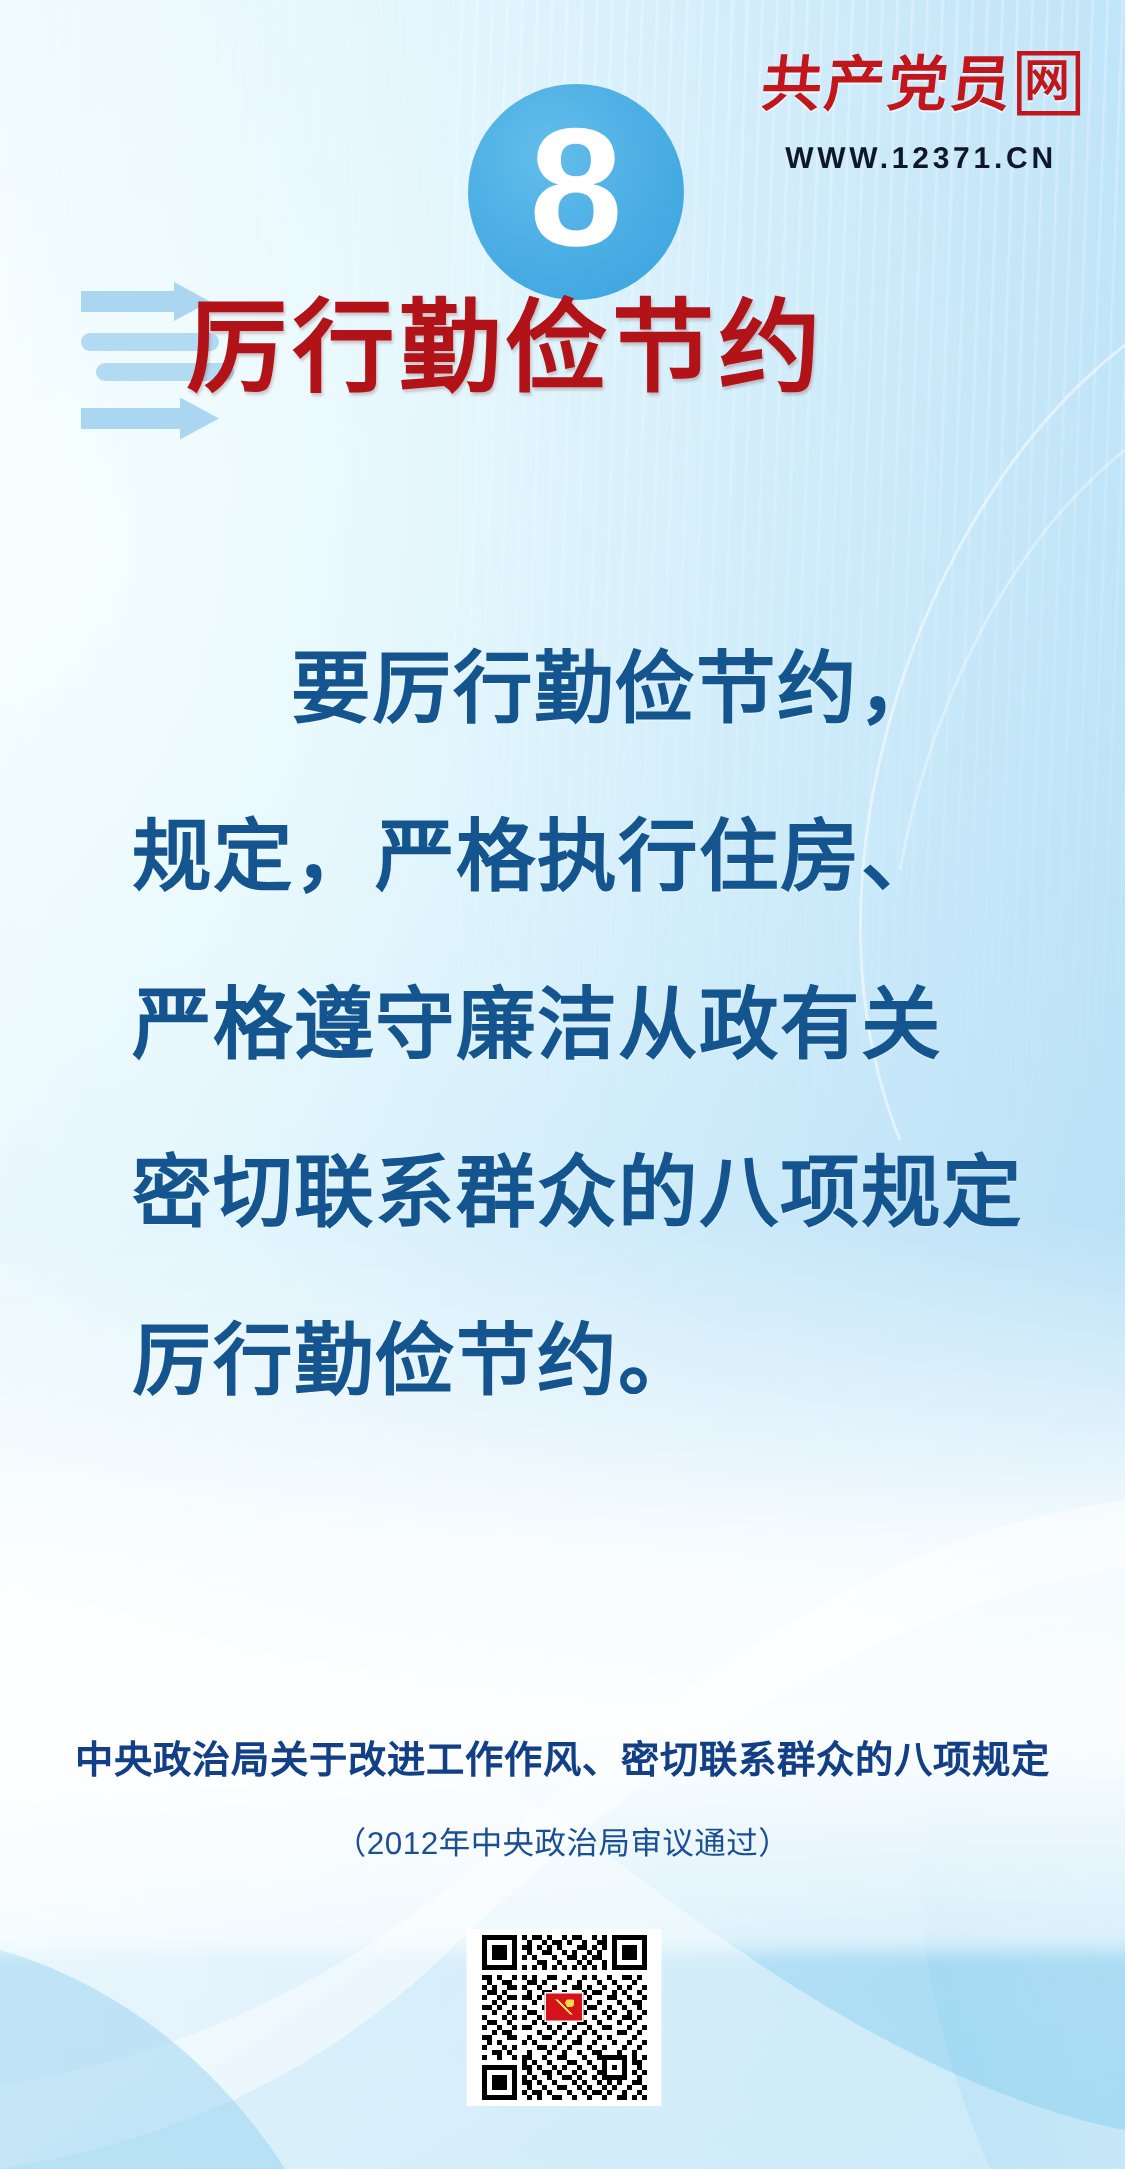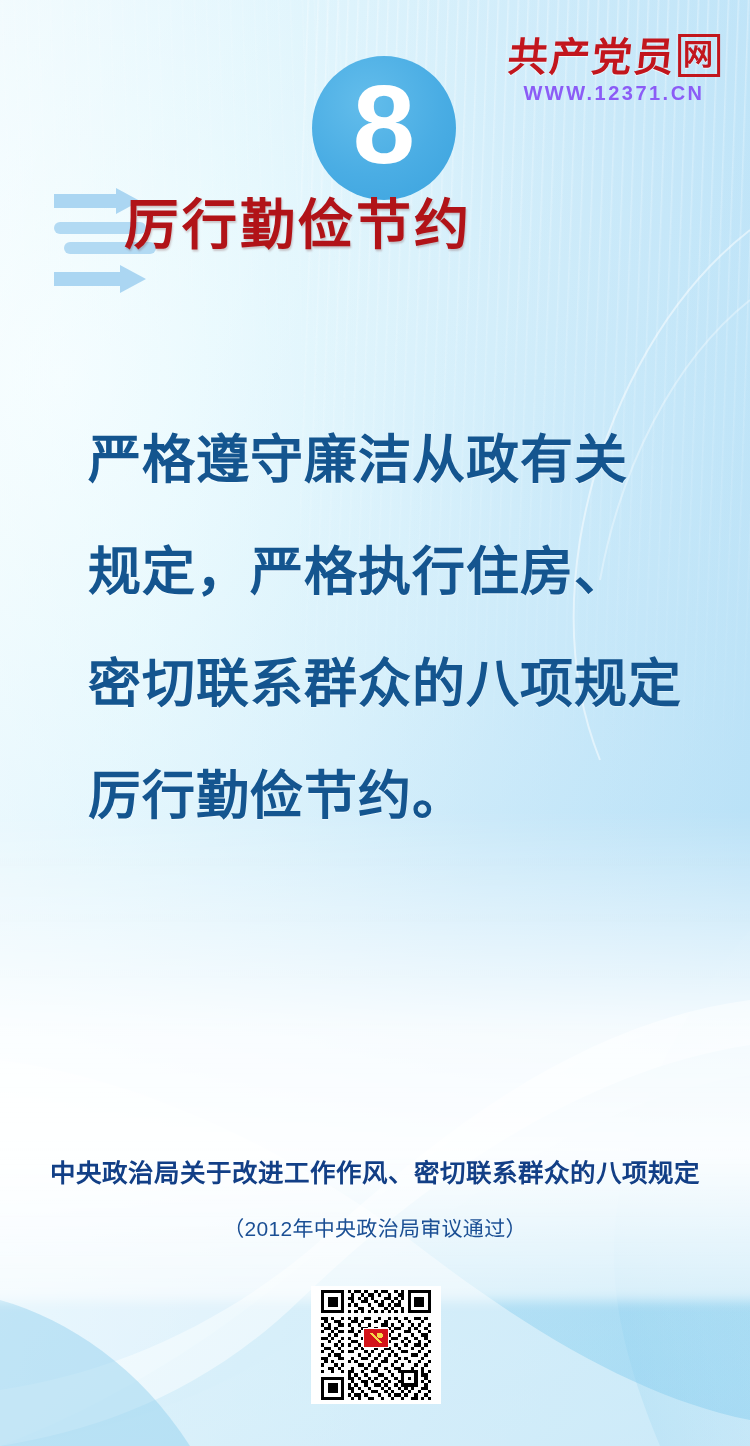--- a/index.html
+++ b/index.html
@@ -109,25 +109,25 @@
     border: 3px solid #c2161d;
     font-size: 30px;
     line-height: 1;
     padding: 3px 2px 4px 2px;
     vertical-align: 6px;
     transform: skewX(6deg);
     margin-left: 2px;
   }
   .logo-url {
     display: block;
-    margin-top: 3px;
+    margin-top: 17px;
     font-size: 20px;
     font-weight: 700;
     letter-spacing: 2.5px;
-    color: #8b5cf6;
+    color: #0f172a;
     font-family: "Liberation Sans", sans-serif;
   }
 
   
   .num-circle {
     position: absolute;
     left: 312px;
     top: 56px;
     width: 144px;
     height: 144px;
@@ -146,21 +146,21 @@
     transform: translateY(-3px);
   }
 
   
   .arrows { position: absolute; left: 54px; top: 188px; width: 120px; height: 122px; }
 
   .title {
     position: absolute;
     left: 124px;
     top: 198px;
-    font-size: 55px;
+    font-size: 68px;
     font-weight: 700;
     letter-spacing: 3px;
     color: #b11318;
     line-height: 1;
     white-space: nowrap;
     font-family: "Liberation Sans", "DejaVu Sans", sans-serif;
     text-shadow: 1px 2px 2px rgba(90,20,20,0.22);
   }
 
   
@@ -305,22 +305,23 @@
       <rect x="0" y="34" width="92" height="12" rx="6" opacity="0.85"></rect>
       <rect x="10" y="54" width="92" height="12" rx="6" opacity="0.85"></rect>
 
       <path d="M0,84 L66,84 L66,77 L92,91 L66,105 L66,98 L0,98 Z" opacity="0.95"></path>
     </g>
   </svg>
 
   <div class="title">厉行勤俭节约</div>
 
   <div class="body-copy">
+    <span class="ln first">要厉行勤俭节约，</span>
+    <span class="ln">规定，严格执行住房、</span>
     <span class="ln">严格遵守廉洁从政有关</span>
-    <span class="ln">规定，严格执行住房、</span>
     <span class="ln">密切联系群众的八项规定</span>
     <span class="ln">厉行勤俭节约。</span>
   </div>
 
   <div class="footer-title">中央政治局关于改进工作作风、密切联系群众的八项规定</div>
   <div class="footer-sub">（2012年中央政治局审议通过）</div>
 
   <div class="qr-wrap">
     <svg viewBox="0 0 33 33" shape-rendering="crispEdges" aria-hidden="true">
       <rect width="33" height="33" fill="#ffffff"></rect>

